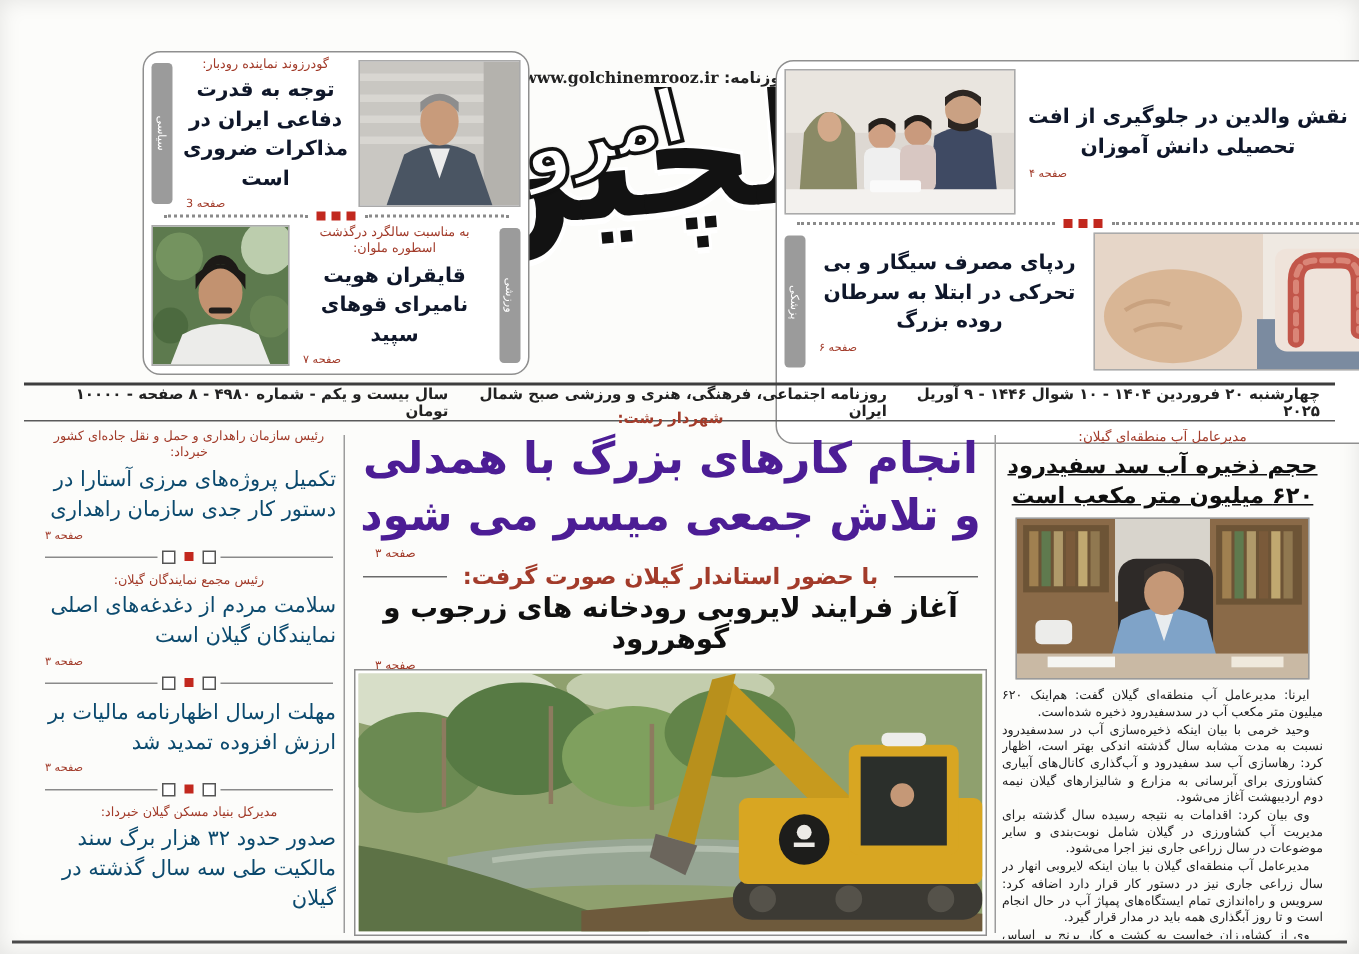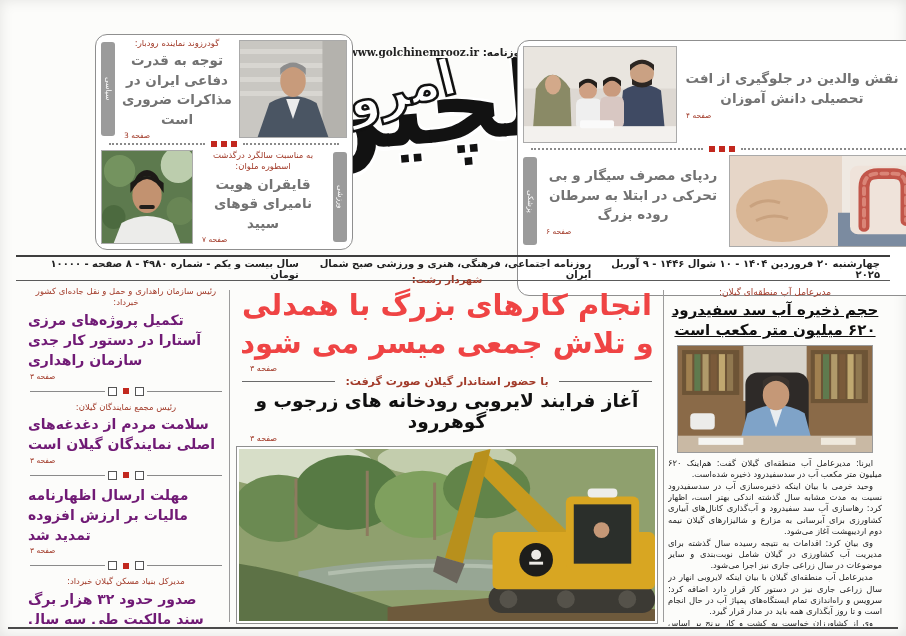--- a/index.html
+++ b/index.html
@@ -11,21 +11,21 @@
   }
   
   .hbox{position:absolute;border:1.5px solid #8f8f8f;border-radius:12px;background:#fff;box-sizing:border-box;padding:5px;margin-left:43px;}
   .hbox-left{left:52px;top:34px;width:258px;height:216px;}
   .hbox-right{left:474px;top:40px;width:410px;height:256px;}
   .hstory{display:flex;align-items:stretch;gap:5px;}
   .hphoto{border:1px solid #aaa;background:#ddd;flex:none;overflow:hidden;}
   .hphoto svg{display:block;width:100%;height:100%;}
   .htext{flex:1;text-align:center;display:flex;flex-direction:column;justify-content:center;min-width:0;}
   .kicker{font-size:8.5px;color:#a23b2a;line-height:1.35;margin-bottom:2px;}
-  .hheadline{font-size:13.5px;font-weight:bold;color:#737373;line-height:1.45;}
+  .hheadline{font-size:13.5px;font-weight:bold;color:#0f172a;line-height:1.45;}
   .pageno{font-size:7.5px;color:#a23b2a;text-align:left;padding:2px 8px 0 4px;}
   .cat-tab{flex:none;width:14px;border-radius:3px;background:#9b9b9b;color:#fff;font-size:7.5px;
     display:flex;align-items:center;justify-content:center;writing-mode:vertical-rl;letter-spacing:1px;margin:2px 0;}
   .dot-div{display:flex;align-items:center;margin:3px 8px;}
   .dot-div .dots{flex:1;border-top:2px dotted #8a8a8a;}
   .dot-div .sq3{display:flex;gap:4px;margin:0 6px;}
   .dot-div .sq3 i{width:6px;height:6px;background:#c2281e;display:block;}
   
   .site-line{position:absolute;left:304px;top:46px;width:300px;text-align:center;font-size:10.5px;font-weight:bold;color:#222;}
   .site-line .url{direction:ltr;unicode-bidi:embed;font-family:"DejaVu Serif",serif;}
@@ -38,33 +38,33 @@
   
   .datebar{position:absolute;left:16px;top:255px;width:874px;height:26px;box-sizing:border-box;
     border-top:2px solid #3e3e3e;border-bottom:1.5px solid #5a5a5a;
     display:flex;align-items:center;justify-content:space-between;padding:0 10px;
     font-size:10px;font-weight:bold;color:#222;}
   
   .vrule{position:absolute;top:290px;width:1px;height:332px;background:#9c9c9c;}
   .bottom-rule{position:absolute;left:8px;top:627px;width:890px;height:2px;background:#4a4a4a;}
   .left-col{position:absolute;left:28px;top:286px;width:196px;height:338px;overflow:hidden;}
   .news-item .kicker{font-size:8.5px;text-align:center;}
-  .news-item .nheadline{font-size:14px;font-weight:bold;text-align:left;line-height:1.42;color:#701a75;}
+  .news-item .nheadline{font-size:14px;font-weight:normal;text-align:right;line-height:1.42;color:#0c4a6e;}
   .news-item .pageno{padding:1px 10px 0 2px;}
   .sq-div{display:flex;align-items:center;margin:6px 2px;}
   .sq-div .ln{flex:1;height:1px;background:#8a8a8a;}
   .sq-div .osq{width:7px;height:7px;border:1.5px solid #555;background:#fff;margin:0 3px;flex:none;}
   .sq-div .rsq{width:6px;height:6px;background:#c2281e;margin:0 3px;flex:none;}
   .center-col{position:absolute;left:236px;top:274px;width:422px;}
   .main-kicker{font-size:10px;font-weight:bold;color:#a23b2a;text-align:center;margin-bottom:2px;}
-  .main-headline{font-size:29px;font-weight:bold;text-align:center;line-height:1.3;color:#ef4444;}
+  .main-headline{font-size:29px;font-weight:bold;text-align:center;line-height:1.3;color:#4c1d95;}
   .main-page{font-size:8px;color:#a23b2a;text-align:left;padding-left:14px;margin-top:2px;}
   .sub-kick{display:flex;align-items:center;gap:10px;margin:2px 6px;}
   .sub-kick .ln{flex:1;height:1px;background:#6a6a6a;}
-  .sub-kick .t{font-size:11px;font-weight:bold;color:#a23b2a;}
+  .sub-kick .t{font-size:15px;font-weight:bold;color:#a23b2a;}
   .sub-headline{font-size:18.5px;font-weight:bold;text-align:center;color:#101010;margin-top:2px;}
   .main-photo{position:absolute;left:236px;top:446px;width:422px;height:178px;border:1px solid #8f8f8f;background:#fff;box-sizing:border-box;padding:2px;}
   .main-photo svg{display:block;width:100%;height:100%;}
   .right-col{position:absolute;left:668px;top:286px;width:214px;height:340px;overflow:hidden;}
   .right-col .kicker{text-align:center;font-size:9px;}
   .right-headline{font-size:15px;font-weight:bold;text-align:center;line-height:1.35;color:#0f0f0f;text-decoration:underline;}
   .right-photo{width:194px;height:106px;margin:4px auto 5px;border:1px solid #9a9a9a;background:#ccc;overflow:hidden;}
   .right-photo svg{display:block;width:100%;height:100%;}
   .right-body{font-size:8.4px;line-height:1.33;text-align:justify;color:#222;height:172px;overflow:hidden;}
   .right-body p{margin:0 0 1px;text-indent:9px;}

